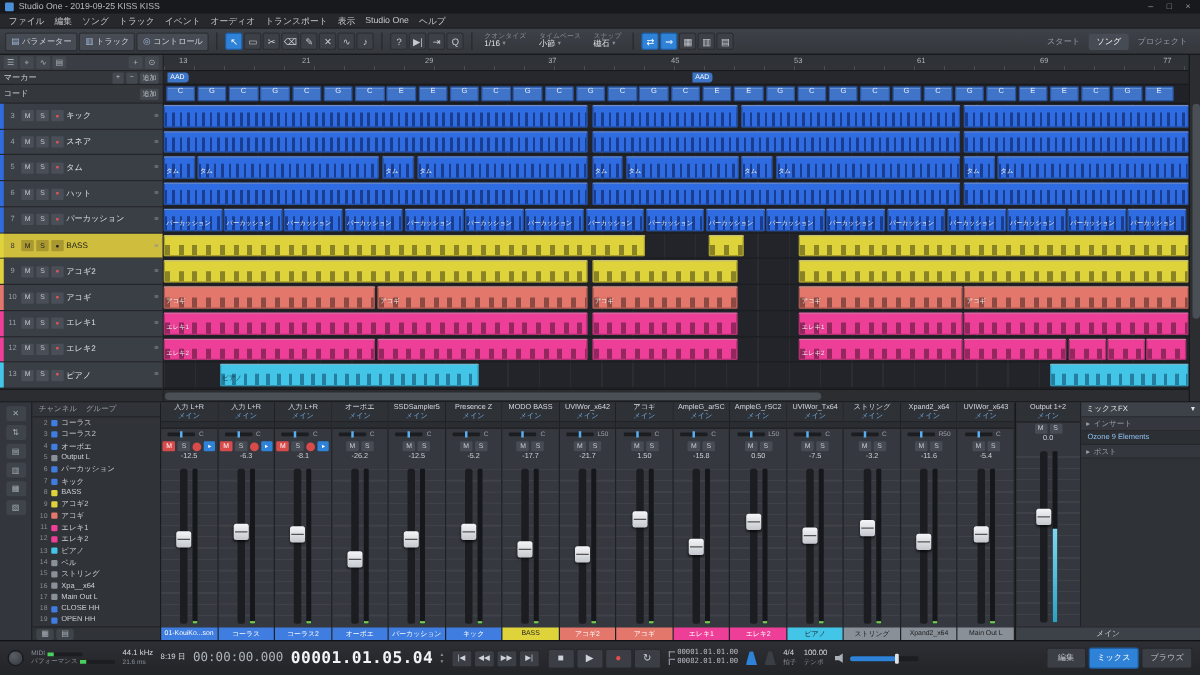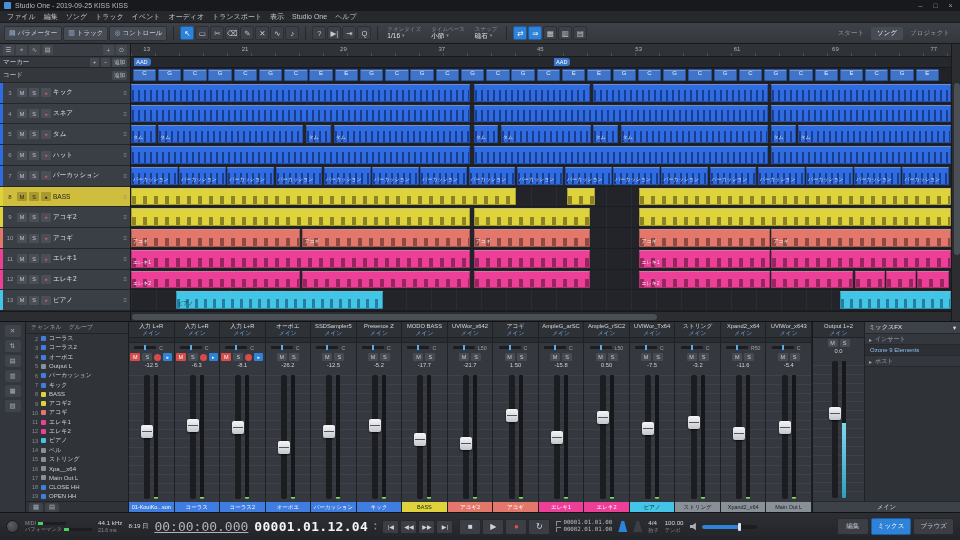--- a/index.html
+++ b/index.html
@@ -120,21 +120,21 @@
 .master-bot{height:11px;flex:0 0 auto;background:#3d4148;border-top:1px solid #26282c;display:flex;align-items:center;justify-content:center;font-size:6.2px;color:#ccd1d7;}
 
 .transport{height:28px;flex:0 0 auto;background:linear-gradient(#2d2f34,#222428);border-top:1px solid #101214;display:flex;align-items:center;padding:0 6px;gap:6px;font-size:6px;}
 .t-knob{width:13px;height:13px;border-radius:50%;background:radial-gradient(circle at 35% 35%,#5a5e66,#33363b);border:1px solid #17191c;flex:0 0 auto;}
 .t-col{display:flex;flex-direction:column;gap:1px;justify-content:center;line-height:1;}
 .t-lab{font-size:5.2px;color:#8a9098;white-space:nowrap;}
 .t-val{font-size:6.2px;color:#d5dae0;white-space:nowrap;}
 .t-mrow{display:flex;align-items:center;gap:2px;}
 .ledbar{width:28px;height:3px;background:#1b1d21;border-radius:1px;position:relative;}
 .ledbar i{position:absolute;left:0;top:0;bottom:0;width:18%;background:#4ad05f;}
-.t-sec{font-size:13px;color:#aeb4bb;font-family:"DejaVu Sans Mono",monospace;white-space:nowrap;text-decoration:underline;}
+.t-sec{font-size:10px;color:#aeb4bb;font-family:"DejaVu Sans Mono",monospace;white-space:nowrap;}
 .t-main{font-size:13px;font-weight:bold;color:#f2f4f7;font-family:"DejaVu Sans Mono",monospace;letter-spacing:.3px;white-space:nowrap;}
 .t-ud{display:flex;flex-direction:column;font-size:4.5px;color:#8a9098;line-height:1.1;}
 .t-btn{width:17px;height:14px;background:#3b3e44;border:1px solid #26282c;border-radius:2px;color:#ced3d9;display:flex;align-items:center;justify-content:center;font-size:6px;flex:0 0 auto;}
 .t-btn.big{width:22px;height:16px;font-size:8px;}
 .t-btn.recb{color:#e05050;}
 .t-lrow{display:flex;align-items:center;gap:2px;font-size:5.8px;color:#b8bdc4;font-family:"DejaVu Sans Mono",monospace;white-space:nowrap;}
 .t-loop-ic{width:5px;height:5px;border:1px solid #8a9098;border-right:none;border-bottom:none;flex:0 0 auto;}
 .metro{width:9px;height:11px;background:#3b3e44;clip-path:polygon(35% 0,65% 0,100% 100%,0 100%);flex:0 0 auto;}
 .metro.on{background:#2e82d8;}
 .t-vol{display:flex;align-items:center;gap:3px;}
@@ -1097,21 +1097,21 @@
         </div>
     </div>
     <div class="t-col">
       <span class="t-val">44.1 kHz</span>
       <span class="t-lab">21.6 ms</span>
     </div>
     <div class="t-col">
       <span class="t-val">8:19 日</span>
     </div>
     <span class="t-sec">00:00:00.000</span>
-    <span class="t-main">00001.01.12.04</span>
+    <span class="t-main">00001.01.05.04</span>
     <span class="t-ud">
         <span>▴</span>
         <span>▾</span>
       </span>
     <div class="tgrp" id="t-small-btns">
         <div class="t-btn">|◀</div>
         <div class="t-btn">◀◀</div>
         <div class="t-btn">▶▶</div>
         <div class="t-btn">▶|</div>
       </div>

